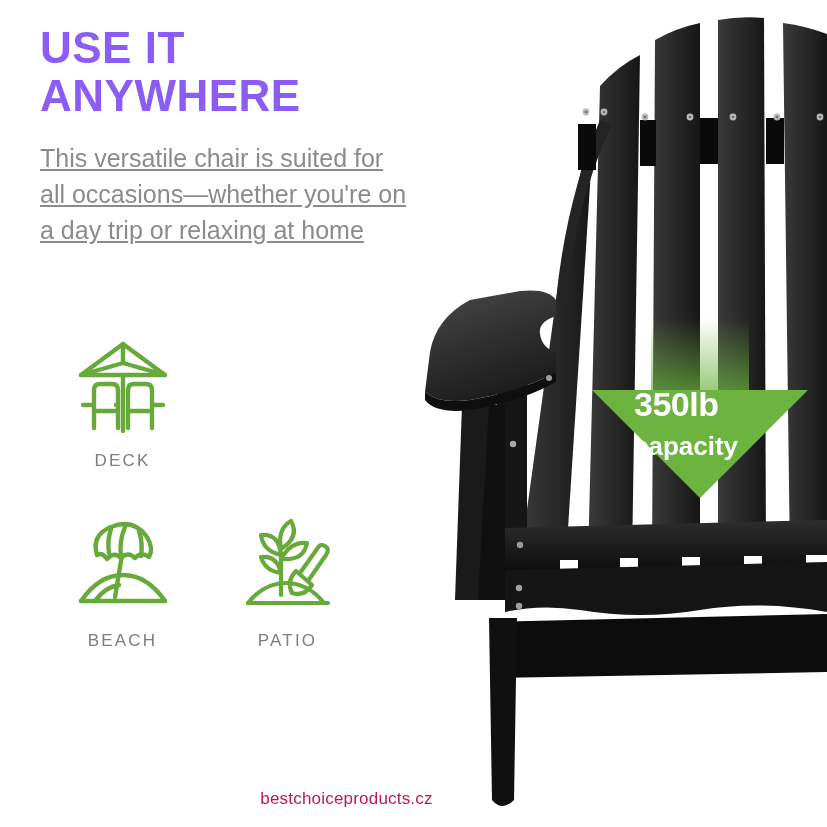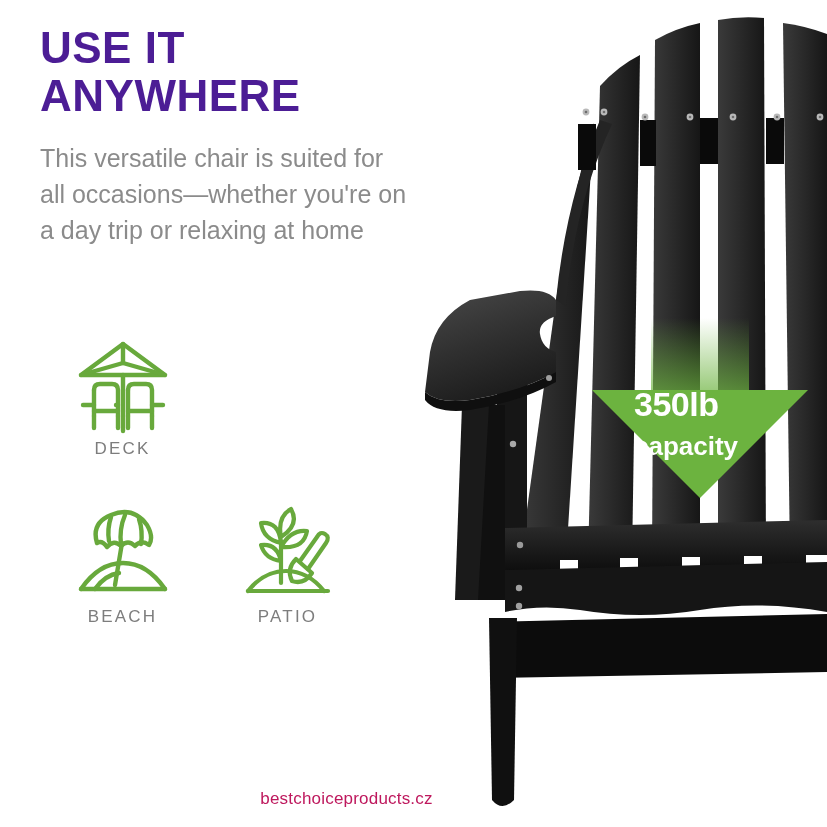--- a/index.html
+++ b/index.html
@@ -9,50 +9,52 @@
     font-family:"Liberation Sans", sans-serif;
     overflow:hidden;
     position:relative;
   }
   .stage{position:absolute;inset:0;width:827px;height:827px;overflow:hidden;background:#fff;}
 
   
   .headline{
     position:absolute;left:40px;top:24px;
     width:420px;
-    color:#4c1d95;
+    color:#8b5cf6;
     font-size:44px;
     font-weight:bold;
     line-height:48px;
     letter-spacing:0.5px;
     white-space:pre-line;
   }
   .subcopy{
     position:absolute;left:40px;top:140px;
     width:480px;
     color:#8b8b8b;
     font-size:25px;
     line-height:36px;
     font-weight:normal;
     white-space:pre-line;
+    text-decoration:underline;
   }
 
   
   .icon-grid{
     position:absolute;left:40px;top:335px;
     width:330px;
   }
   .icon-row{display:flex;}
   .icon-cell{
     width:165px;
     display:flex;flex-direction:column;align-items:center;
     margin-bottom:44px;
   }
   .icon-art{width:104px;height:104px;display:block;}
   .icon-label{
+    margin-top:12px;
     color:#7d7d7d;
     font-size:17px;
     letter-spacing:2.2px;
     font-weight:normal;
   }
 
   
   .watermark{
     position:absolute;left:0;top:789px;width:693px;
     text-align:center;

